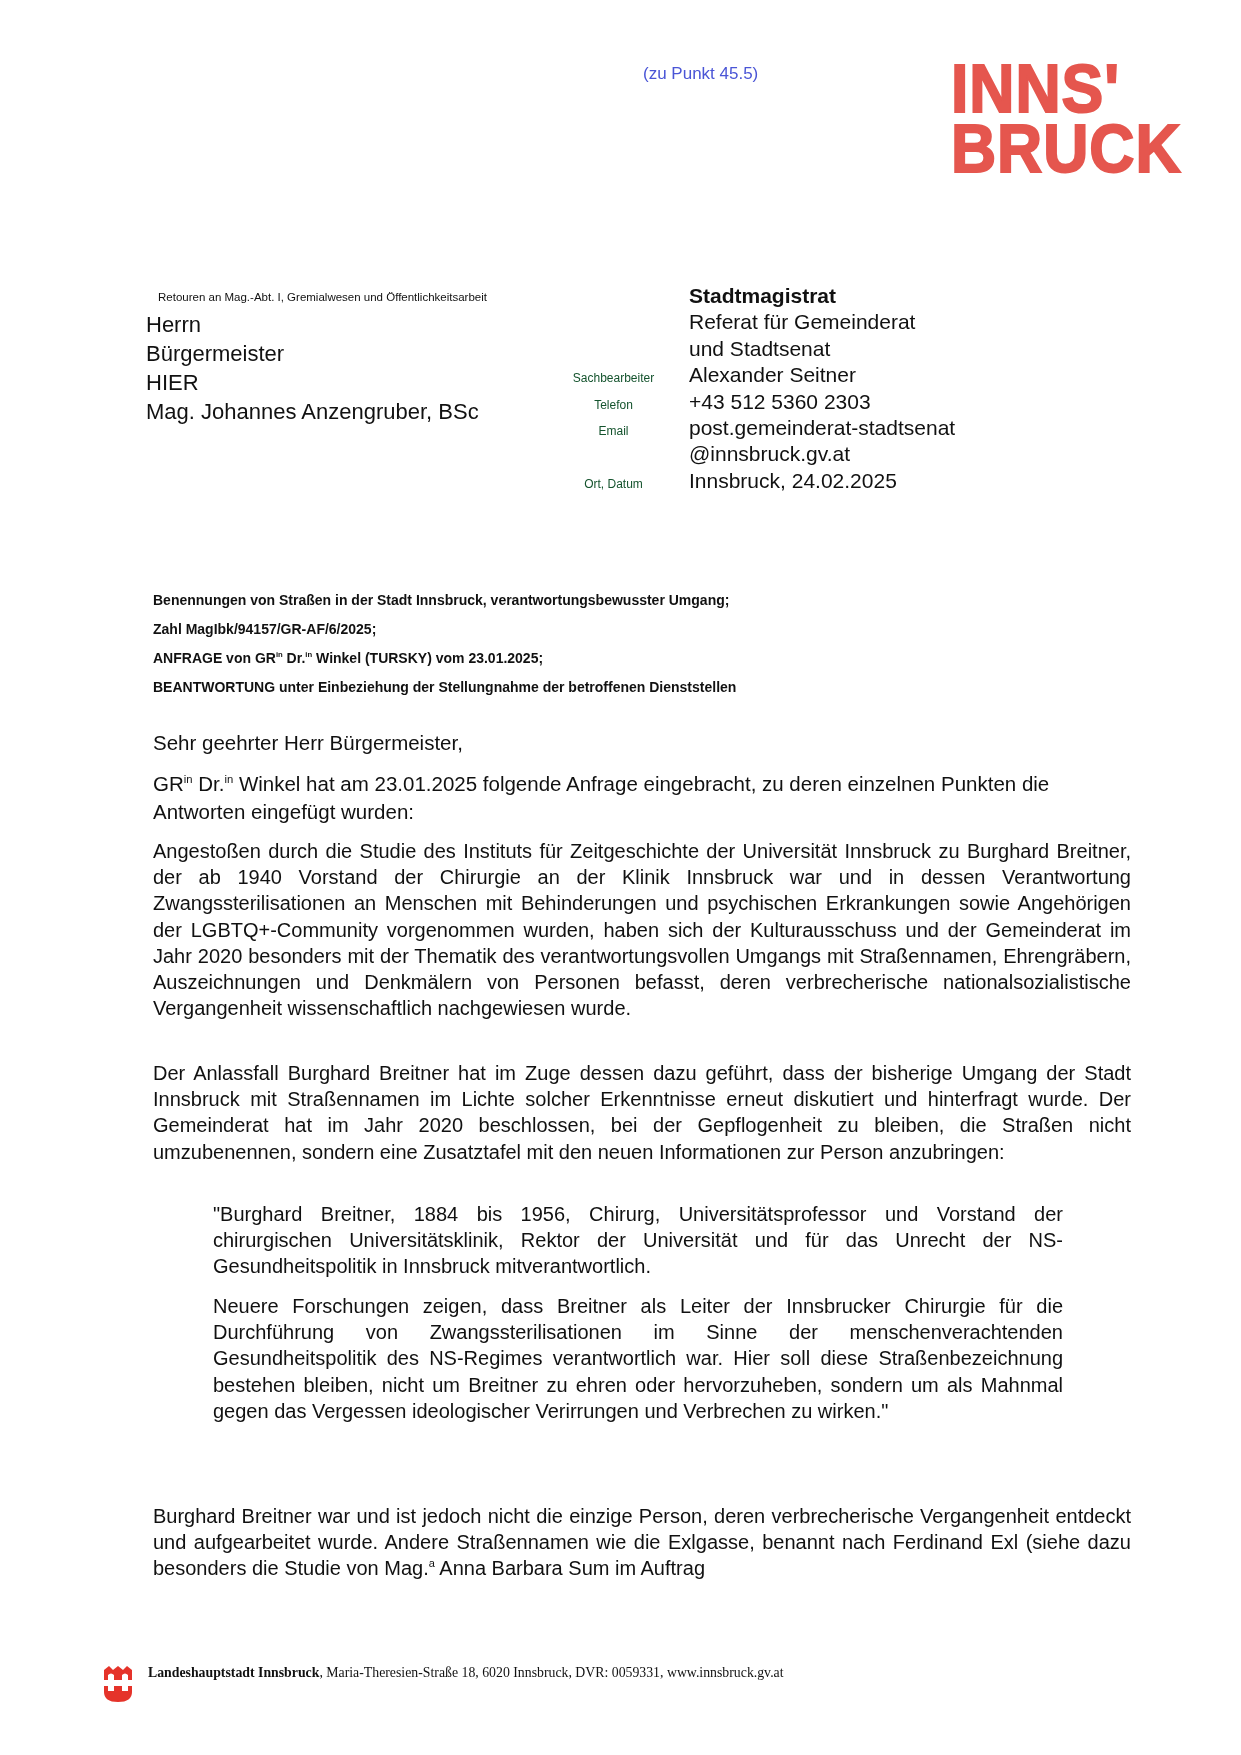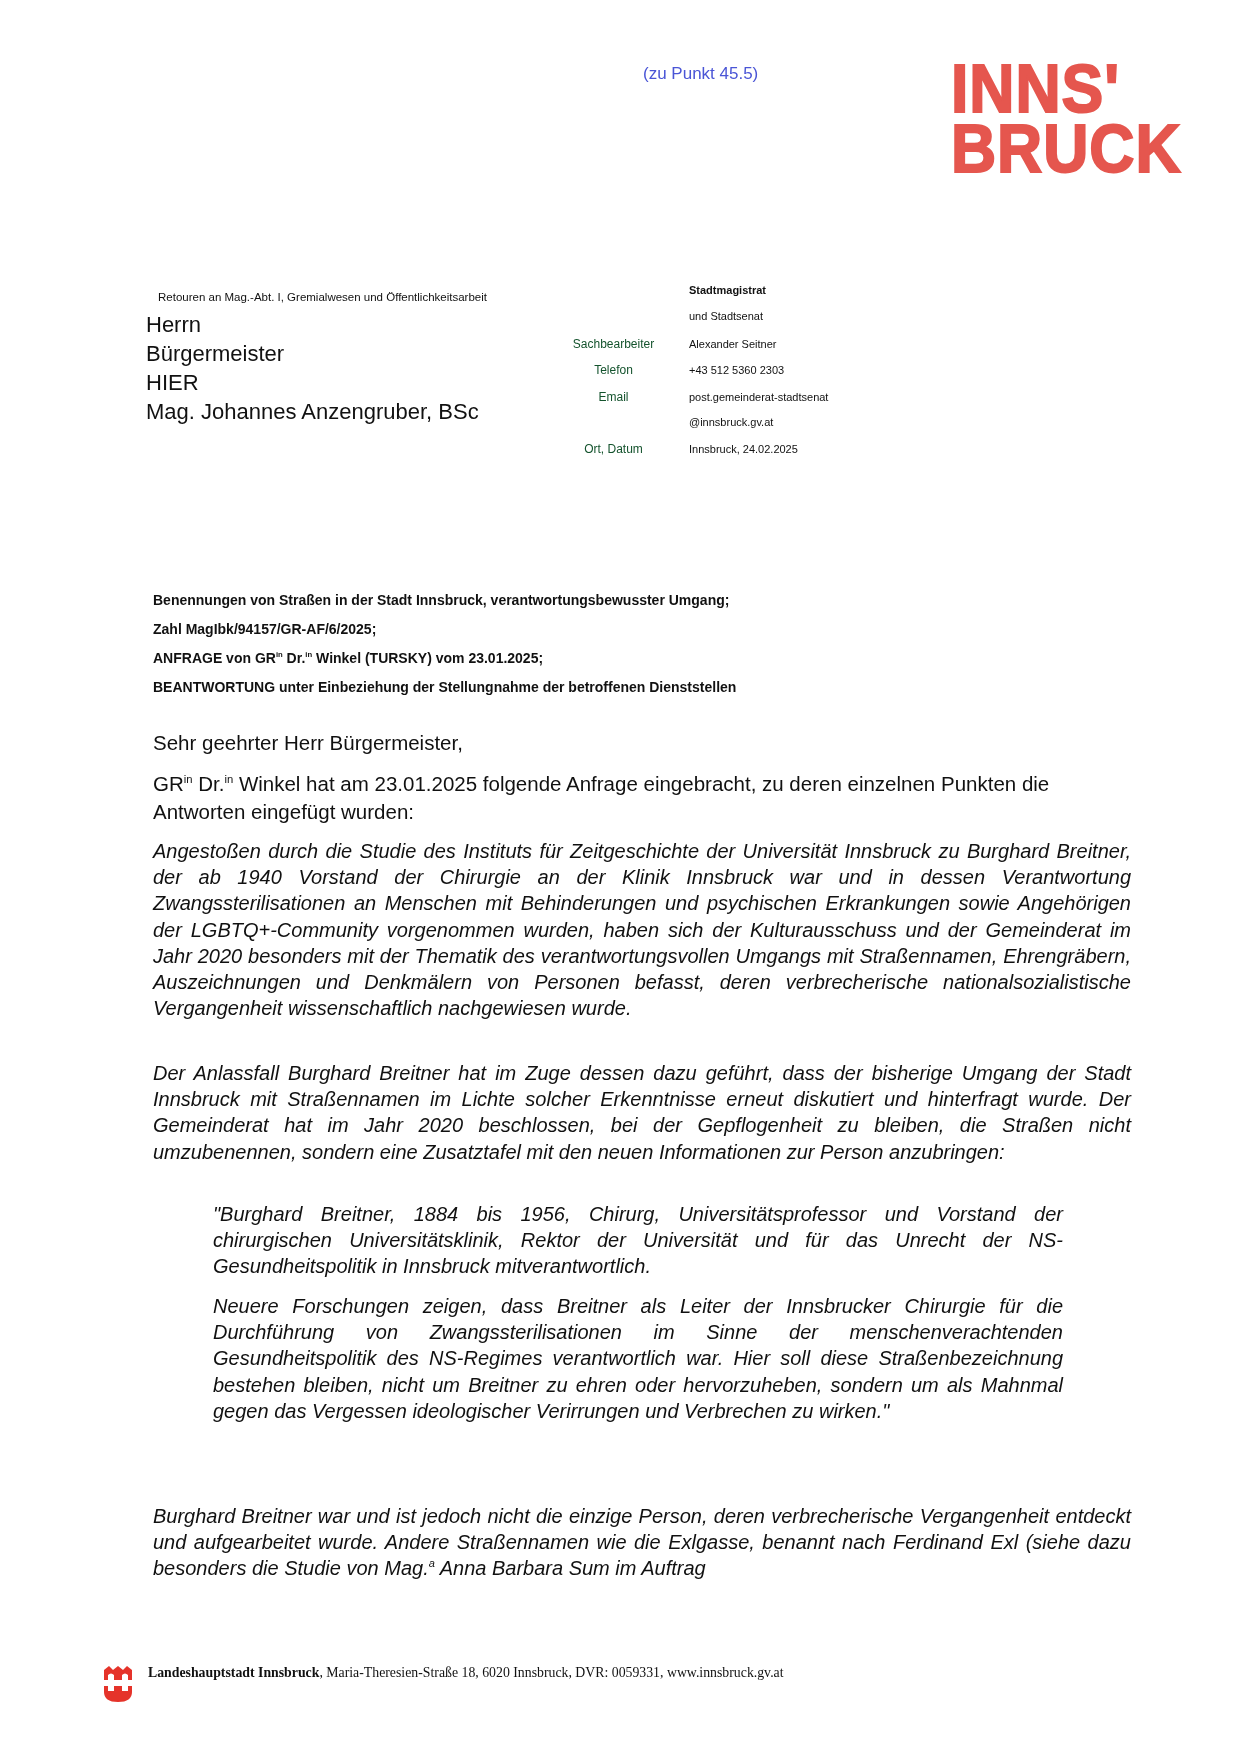--- a/index.html
+++ b/index.html
@@ -18,32 +18,32 @@
     -webkit-text-stroke: 2px #e5564e;
   }
 
   .return-line { left: 158px; top: 291px; font-size: 11.5px; color: #111; }
   .recipient { left: 146px; top: 310px; font-size: 22px; line-height: 29px; }
   .recipient div { white-space: nowrap; }
 
   .sender { left: 560px; top: 284px; width: 420px; }
   .sender-row { display: flex; align-items: baseline; height: 26.4px; }
   .sender-label { width: 107px; text-align: center; font-size: 12px; color: #14532d; padding-right: 22px; }
-  .sender-value { font-size: 11px; color: #111; white-space: nowrap; text-align: right; }
+  .sender-value { font-size: 21px; color: #111; white-space: nowrap; text-align: right; }
   .sender-value.bold { font-weight: bold; }
 
   .subject { left: 153px; top: 586px; font-size: 14px; font-weight: bold; line-height: 29px; width: 980px; }
   .subject div { white-space: nowrap; }
   sup { font-size: 0.55em; vertical-align: super; line-height: 0; }
 
   .body-text { left: 153px; width: 978px; font-size: 20.5px; line-height: 28px; }
   .salutation { top: 729px; }
   .intro { top: 770px; }
 
-  .italic { font-style: italic; text-align: justify; font-size: 20px; line-height: 26.2px; }
+  .italic { text-align: justify; font-size: 20px; line-height: 26.2px; }
   .p1 { top: 838px; }
   .p2 { top: 1060px; }
   .quote { left: 213px; width: 850px; }
   .q1 { top: 1201px; }
   .q2 { top: 1293px; }
   .p3 { top: 1503px; }
 
   .footer { left: 103px; top: 1662px; width: 1050px; }
   .footer-icon { position: absolute; left: 0; top: 2px; width: 30px; height: 40px; }
   .footer-lines { position: absolute; left: 45px; top: 0; font-size: 13.8px; line-height: 21px; white-space: nowrap; font-family: Liberation Serif, serif; }
@@ -65,20 +65,24 @@
   <div>Herrn</div>
   <div>Bürgermeister</div>
   <div>HIER</div>
   <div>Mag. Johannes Anzengruber, BSc</div>
 </div>
 
 <div class="abs sender">
   <div class="sender-row">
       <span class="sender-label"></span>
       <span class="sender-value bold">Stadtmagistrat</span>
+    </div>
+  <div class="sender-row">
+      <span class="sender-label"></span>
+      <span class="sender-value">Referat für Gemeinderat</span>
     </div>
   <div class="sender-row">
       <span class="sender-label"></span>
       <span class="sender-value">und Stadtsenat</span>
     </div>
   <div class="sender-row">
       <span class="sender-label">Sachbearbeiter</span>
       <span class="sender-value">Alexander Seitner</span>
     </div>
   <div class="sender-row">

